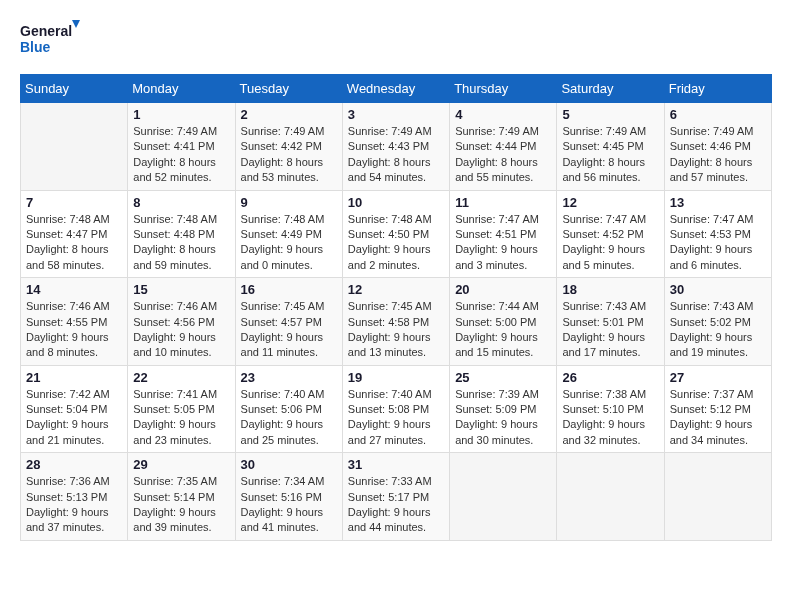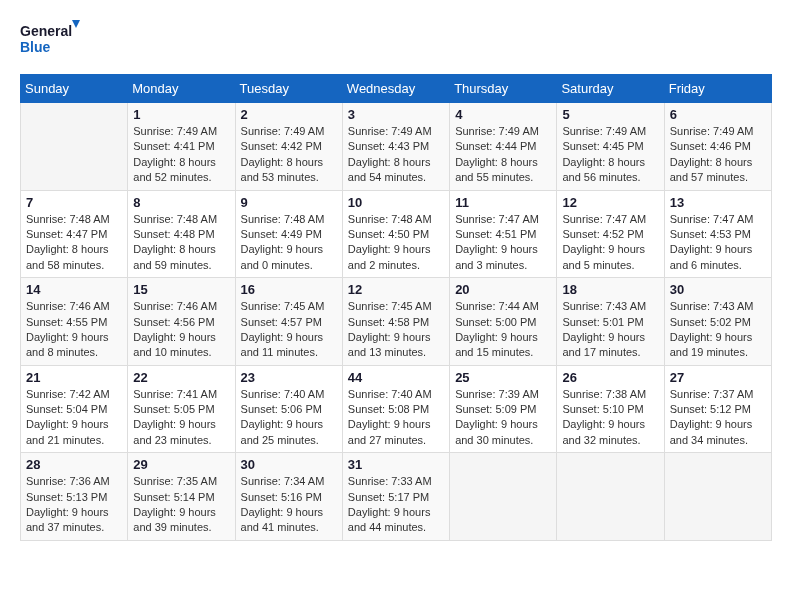--- a/index.html
+++ b/index.html
@@ -201,21 +201,21 @@
         </td>
         <td>
           <span class="day-number">22</span>
           <div class="day-info">Sunrise: 7:41 AM<br>Sunset: 5:05 PM<br>Daylight: 9 hours and 23 minutes.</div>
         </td>
         <td>
           <span class="day-number">23</span>
           <div class="day-info">Sunrise: 7:40 AM<br>Sunset: 5:06 PM<br>Daylight: 9 hours and 25 minutes.</div>
         </td>
         <td>
-          <span class="day-number">44</span>
+          <span class="day-number">19</span>
           <div class="day-info">Sunrise: 7:40 AM<br>Sunset: 5:08 PM<br>Daylight: 9 hours and 27 minutes.</div>
         </td>
         <td>
           <span class="day-number">25</span>
           <div class="day-info">Sunrise: 7:39 AM<br>Sunset: 5:09 PM<br>Daylight: 9 hours and 30 minutes.</div>
         </td>
         <td>
           <span class="day-number">26</span>
           <div class="day-info">Sunrise: 7:38 AM<br>Sunset: 5:10 PM<br>Daylight: 9 hours and 32 minutes.</div>
         </td>

